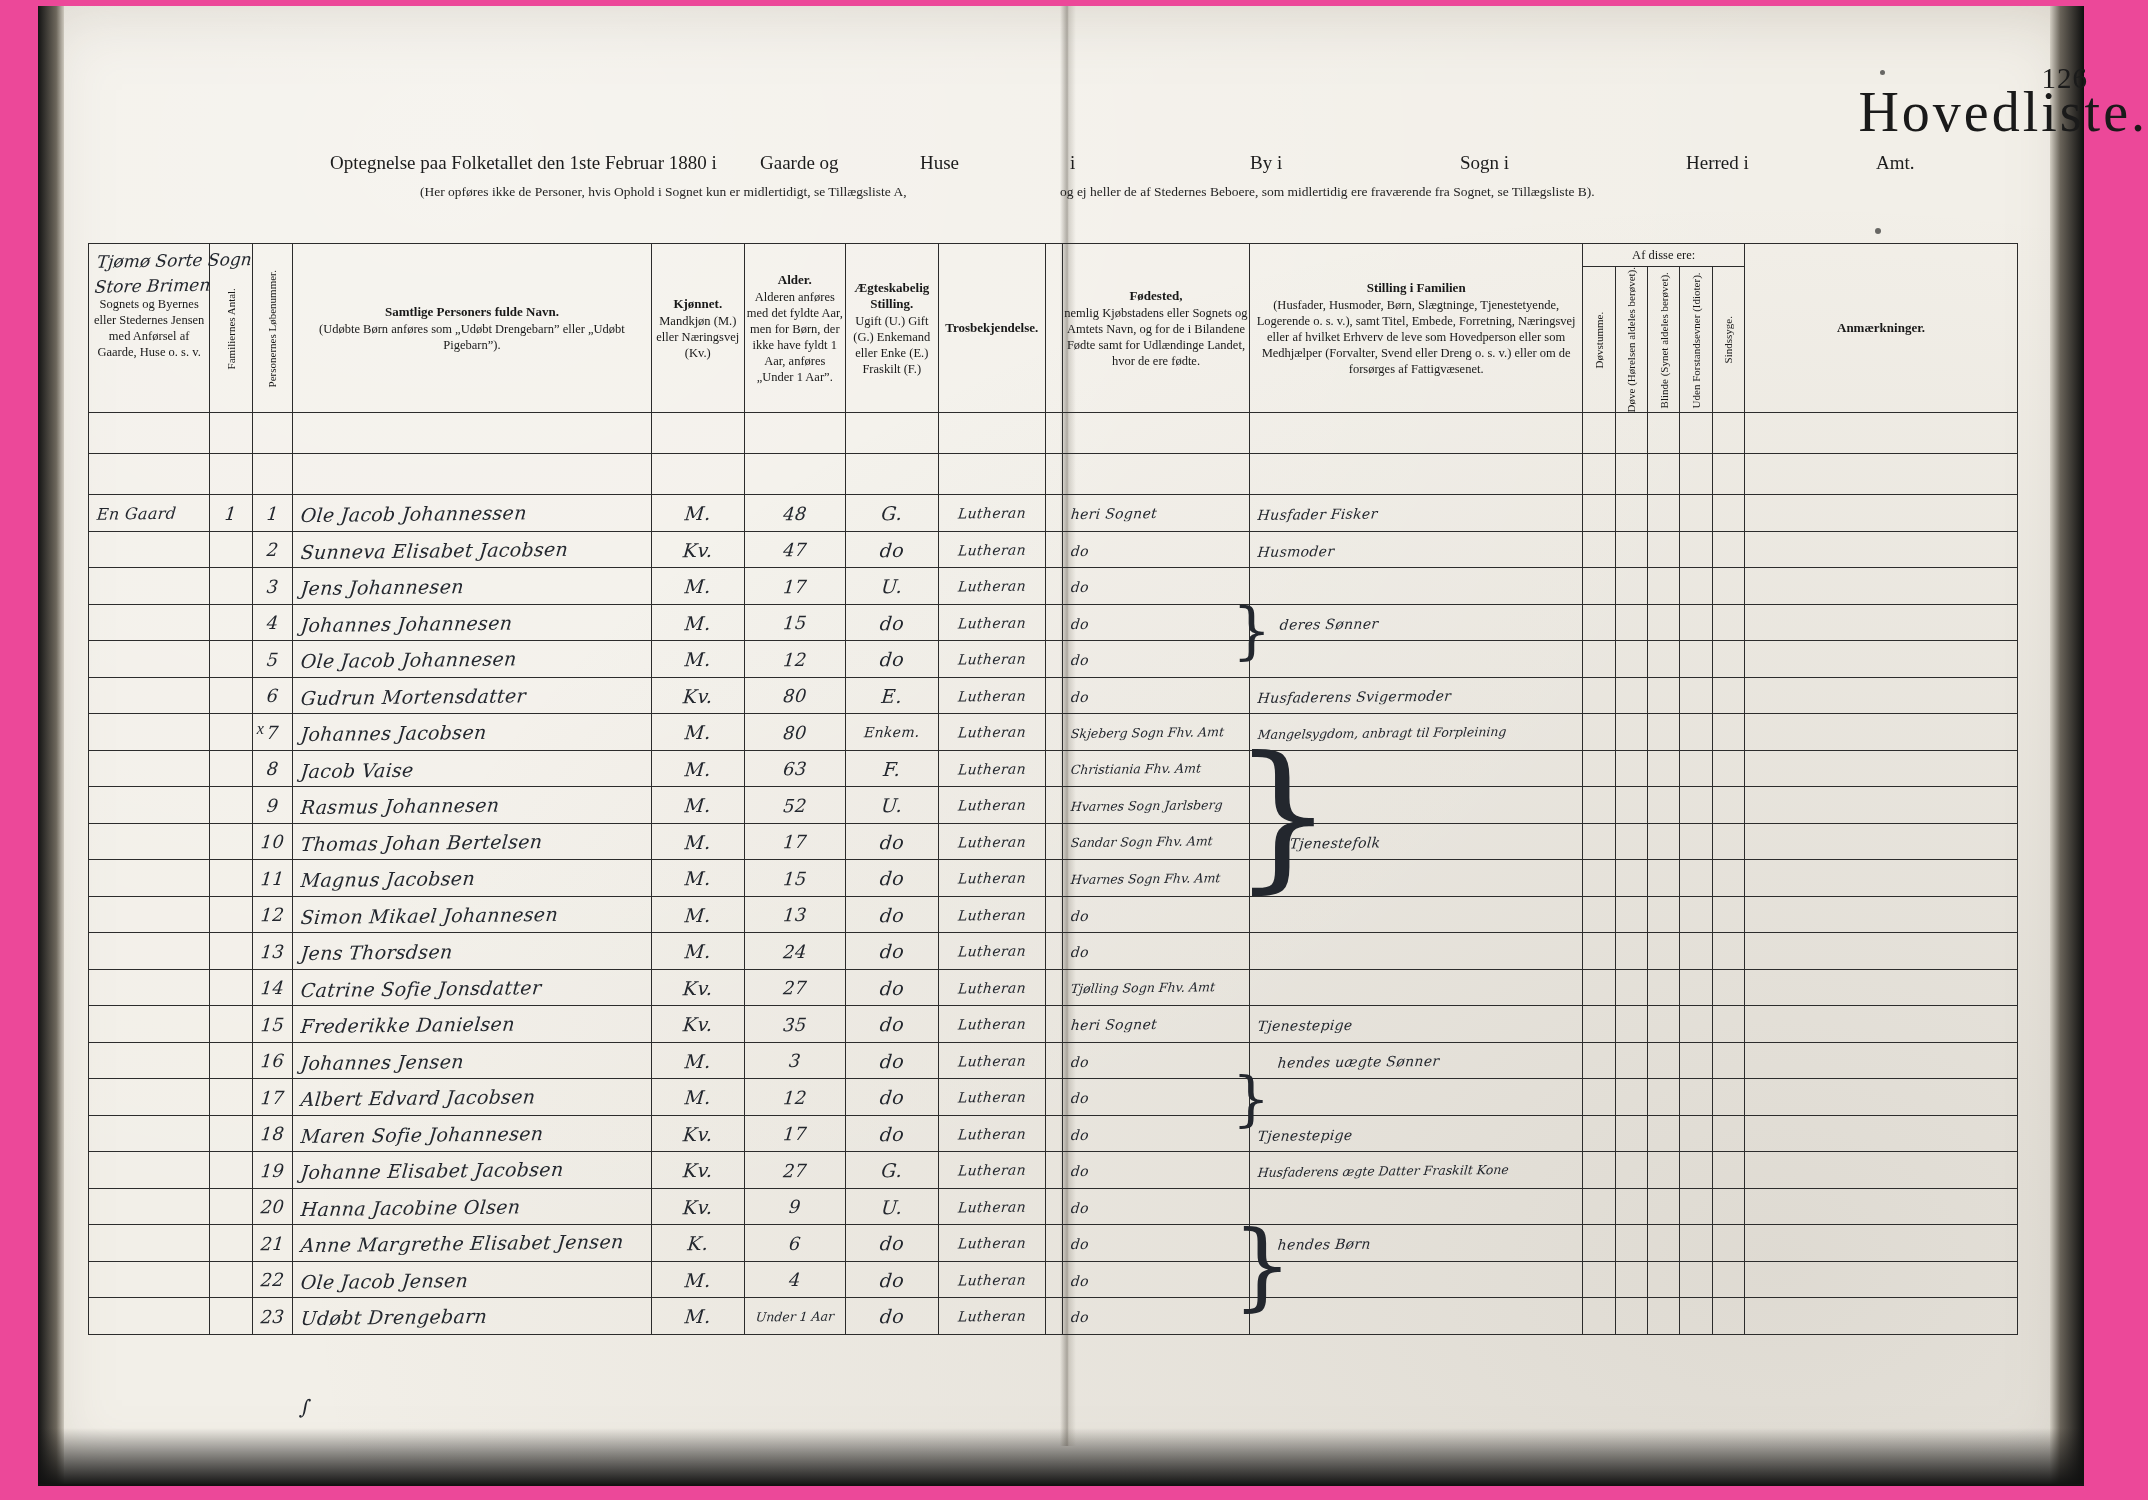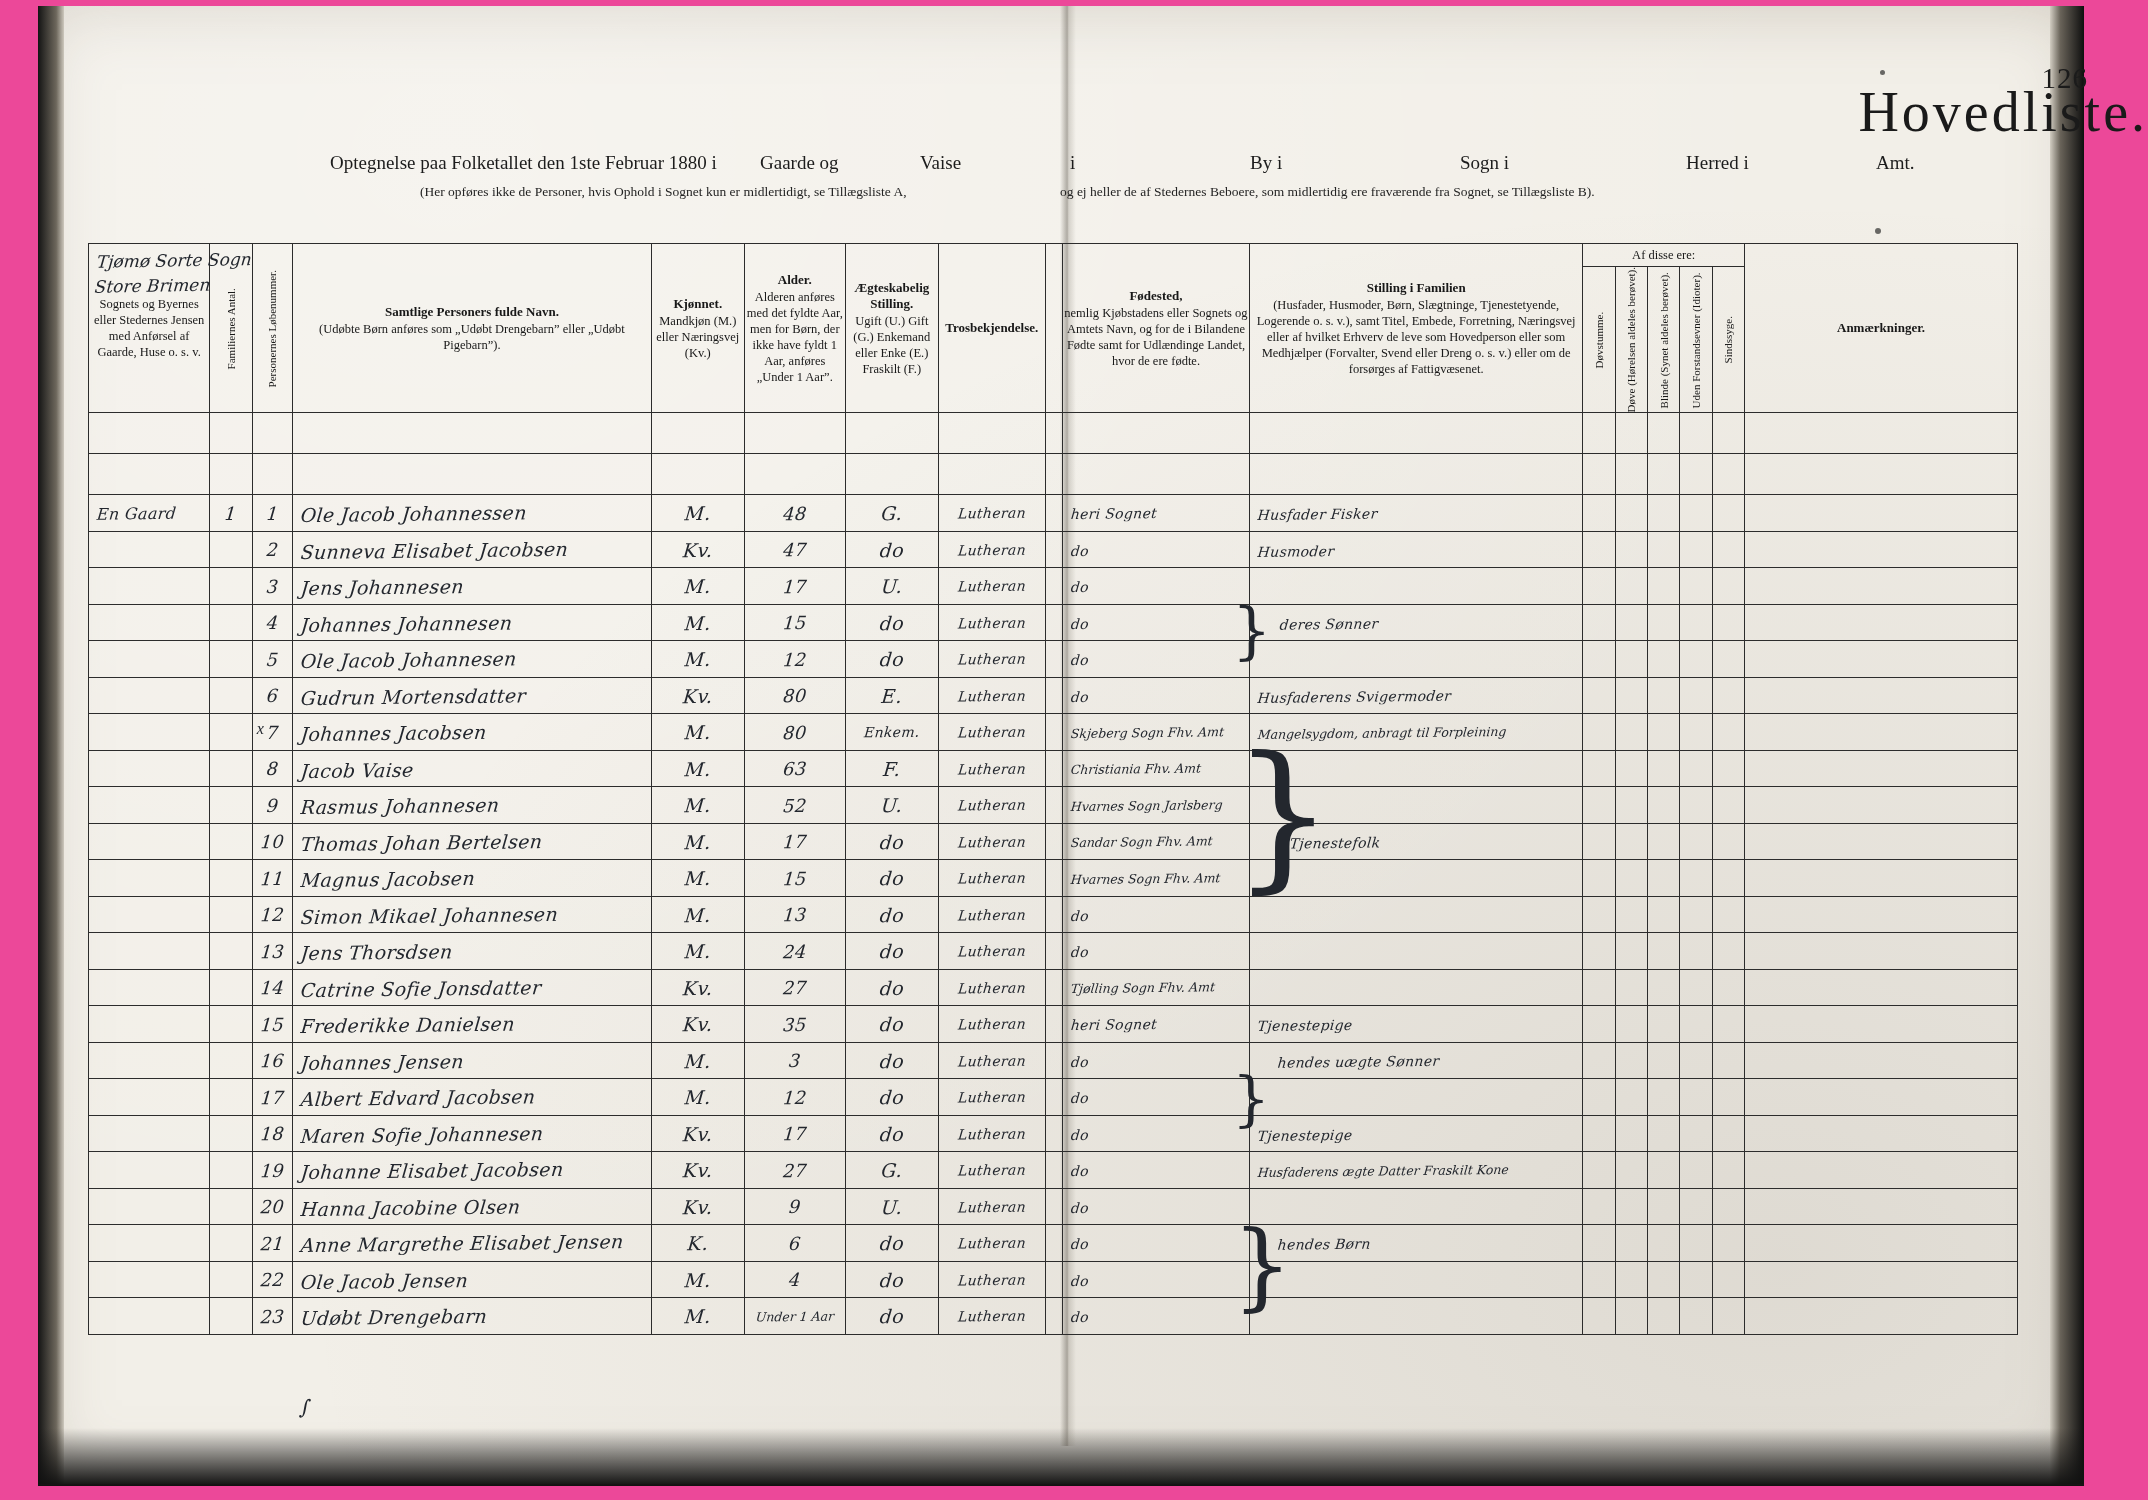--- a/index.html
+++ b/index.html
@@ -235,21 +235,21 @@
 
   <div class="page-number">126</div>
 
   <div class="title">
     <span>Hovedliste.</span>
   </div>
 
   <div class="subtitle-row">
     <span class="s1">Optegnelse paa Folketallet den 1ste Februar 1880 i</span>
     <span class="s2">Gaarde og</span>
-    <span class="s3">Vaise</span>
+    <span class="s3">Huse</span>
     <span class="s4">i</span>
     <span class="s5">By i</span>
     <span class="s5">Sogn i</span>
     <span class="s6">Herred i</span>
     <span class="s7">Amt.</span>
   </div>
 
   <div class="note-row">
     <span class="n1">(Her opføres ikke de Personer, hvis Ophold i Sognet kun er midlertidigt, se Tillægsliste A,</span>
     <span class="n2">og ej heller de af Stedernes Beboere, som midlertidig ere fraværende fra Sognet, se Tillægsliste B).</span>

